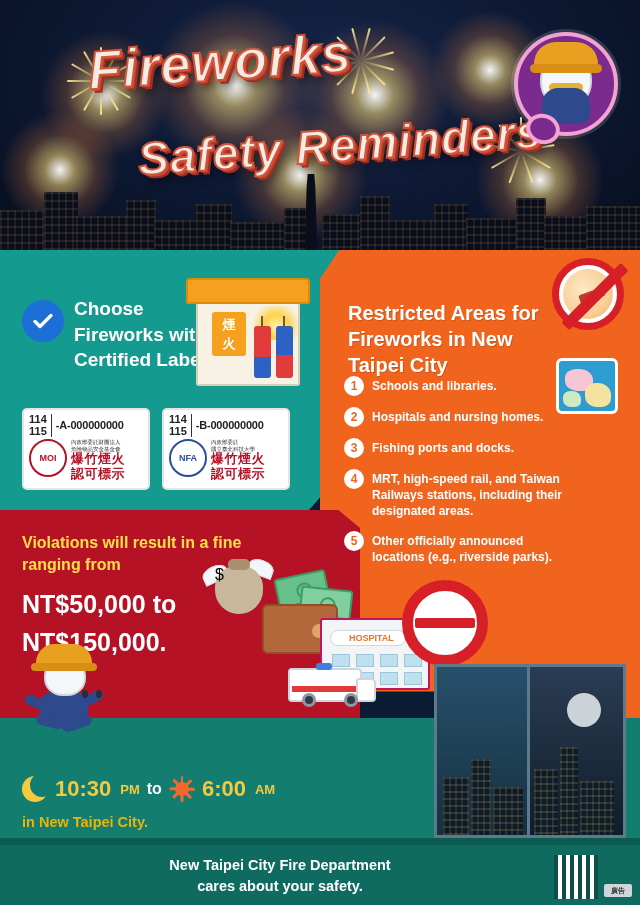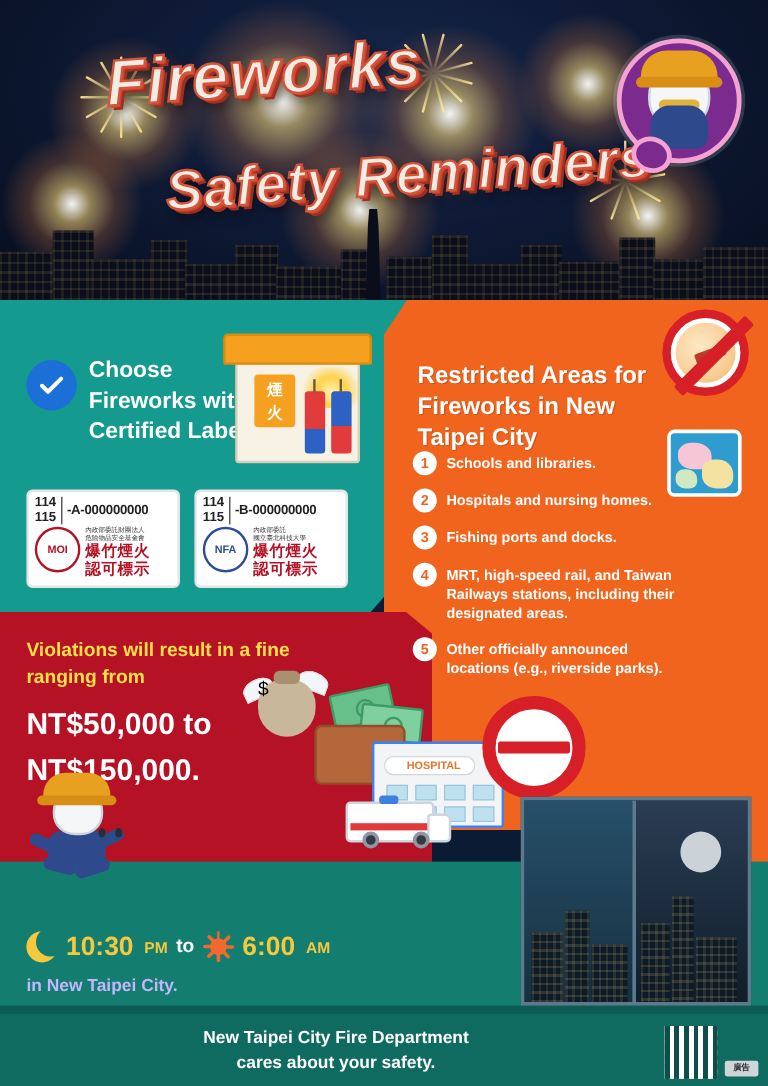--- a/index.html
+++ b/index.html
@@ -282,22 +282,22 @@
     position: absolute; left: 262px; top: 604px; width: 76px; height: 50px;
     background: #b3673a; border-radius: 6px; border: 2px solid #8f5029;
   }
   .wallet::after {
     content: ""; position: absolute; right: 10px; top: 18px; width: 14px; height: 14px;
     border-radius: 50%; background: #e0a46a;
   }
 
   
   .hospital {
-    position: absolute; left: 310px; top: 618px; width: 110px; height: 72px;
-    background: #f2f4f6; border: 2px solid #3b82f6; border-radius: 3px;
+    position: absolute; left: 320px; top: 618px; width: 110px; height: 72px;
+    background: #f2f4f6; border: 2px solid #be185d; border-radius: 3px;
   }
   .hosp-sign {
     position: absolute; left: 8px; top: 10px; width: 76px; height: 16px;
     background: #ffffff; border: 1px solid #d0d8de; border-radius: 8px;
     color: #e8732a; font-size: 9px; font-weight: 800; display: flex; align-items: center; padding-left: 18px;
   }
   .hosp-win { position: absolute; background: #bfe0ef; border: 1px solid #9cc6da; }
   .ambulance {
     position: absolute; left: 288px; top: 668px; width: 74px; height: 34px;
     background: #ffffff; border: 2px solid #cdd5dd; border-radius: 4px;
@@ -395,21 +395,21 @@
   }
   .sun-icon { width: 26px; height: 26px; position: relative; }
   .sun-icon .core { position: absolute; left: 6px; top: 6px; width: 14px; height: 14px; border-radius: 50%; background: #f2692d; }
   .sun-icon i { position: absolute; left: 50%; top: 50%; width: 2.5px; height: 12px; margin-left: -1.25px; margin-top: -13px; background: #f2692d; transform-origin: 50% 108%; border-radius: 2px; }
   .time-num { color: #f5c93e; font-size: 22px; font-weight: 800; }
   .time-num.am { color: #f5c93e; }
   .time-suffix { color: #f5c93e; font-size: 13px; font-weight: 800; margin-left: 2px; }
   .time-to { color: #ffffff; font-size: 16px; font-weight: 700; }
   .green-line2 {
     position: absolute; left: 22px; top: 814px;
-    color: #c4b5fd; font-size: 14.5px; font-weight: 700;
+    color: #eab308; font-size: 14.5px; font-weight: 700;
   }
 
   
   .footer-text {
     position: absolute; left: 0; top: 855px; width: 560px; text-align: center;
     color: #ffffff; font-size: 14.5px; font-weight: 800; line-height: 1.45;
   }
   .qr {
     position: absolute; right: 42px; top: 855px; width: 44px; height: 44px;
     background: #ffffff;

